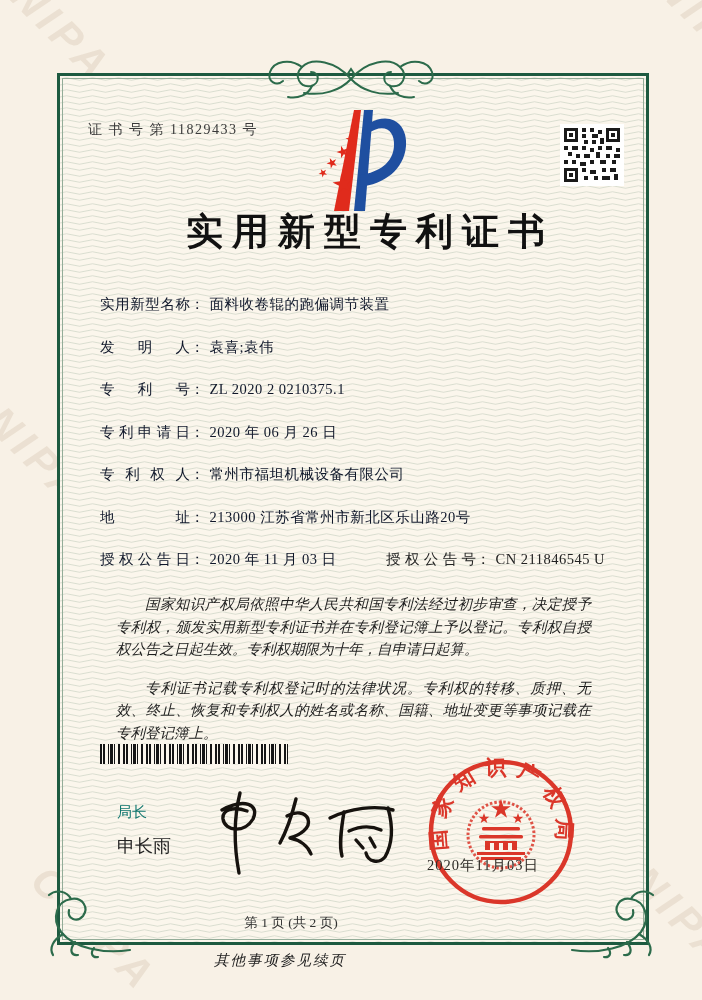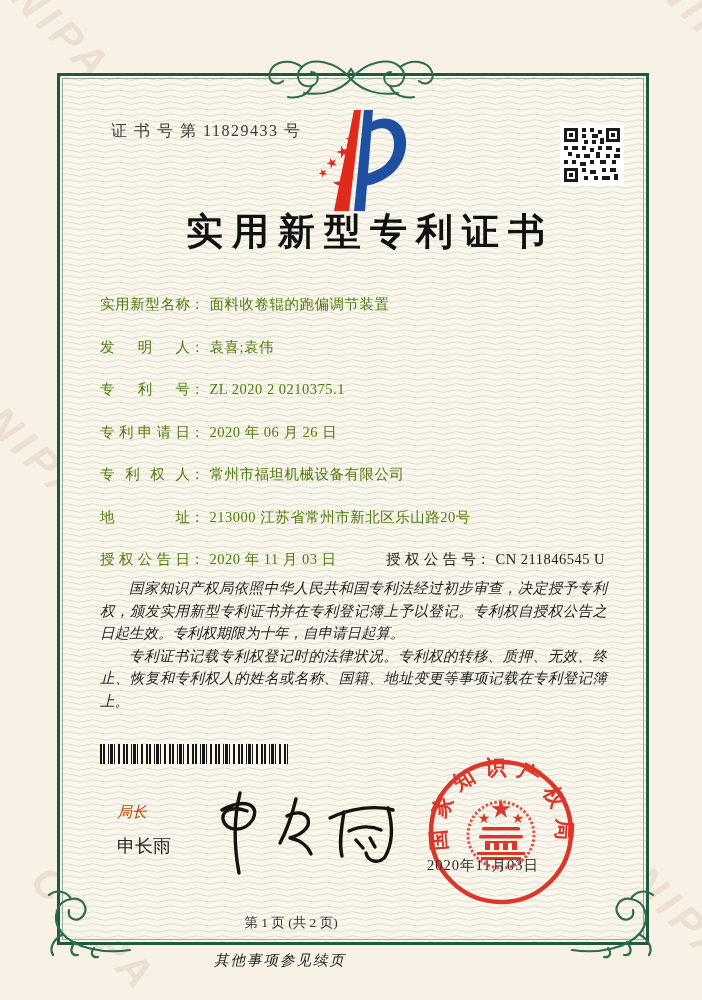--- a/index.html
+++ b/index.html
@@ -11,45 +11,45 @@
       font-weight:bold;font-style:italic;font-size:42px;letter-spacing:6px;
       color:rgba(186,158,132,0.20);transform:rotate(45deg);white-space:nowrap;user-select:none;}
 
   
   .frame{position:absolute;left:57px;top:73px;width:586px;height:866px;
          border:3px solid #1d5a40;background:#fbf6ec;}
   .frame-inner{position:absolute;left:2px;top:2px;right:2px;bottom:2px;border:1px solid #93ac98;}
   .waves{position:absolute;left:0;top:0;width:100%;height:100%;}
   svg.orn{position:absolute;}
 
-  .cert-no{position:absolute;left:111px;top:121px;font-size:16px;letter-spacing:1.5px;color:#3a3a3a;}
+  .cert-no{position:absolute;left:88px;top:121px;font-size:14px;letter-spacing:1.5px;color:#3a3a3a;}
   .logo{position:absolute;left:296px;top:108px;}
   .qr{position:absolute;left:560px;top:124px;background:#fff;padding:2px;}
 
   .title{position:absolute;left:0;top:207px;width:702px;text-align:center;
          font-size:37px;font-weight:bold;letter-spacing:9px;color:#111;padding-left:19px;}
 
-  .frow{position:absolute;left:100px;font-size:14.5px;color:#4d7c0f;white-space:nowrap;}
+  .frow{position:absolute;left:100px;font-size:14.5px;color:#0f172a;white-space:nowrap;}
   .flabel{display:inline-block;width:90px;text-align:justify;text-align-last:justify;}
   .fcolon{display:inline-block;margin-right:5px;}
   .fval{letter-spacing:0.5px;}
   .frow2{position:absolute;left:362px;font-size:14.5px;color:#222;white-space:nowrap;}
 
   .paras{position:absolute;left:100px;top:577px;width:507px;font-size:14.5px;
          line-height:22.6px;color:#1d1d1d;text-align:justify;font-style:italic;}
-  .paras p{margin:0;text-indent:2em;}
+  .paras p{margin:16px;text-indent:2em;}
 
   .barcode{position:absolute;left:100px;top:744px;width:188px;height:20px;
     background:repeating-linear-gradient(90deg,
       #151515 0 2px,#fbf6ec 2px 3px,#151515 3px 5px,#fbf6ec 5px 8px,
       #151515 8px 9px,#fbf6ec 9px 10px,#151515 10px 13px,#fbf6ec 13px 14px,
       #151515 14px 15px,#fbf6ec 15px 18px,#151515 18px 20px,#fbf6ec 20px 23px);}
 
-  .sig-title{position:absolute;left:117px;top:803px;font-size:15px;color:#c2410c;
-             font-family:"Liberation Sans","DejaVu Sans",sans-serif;font-style:italic;}
+  .sig-title{position:absolute;left:117px;top:803px;font-size:15px;color:#0f766e;
+             font-family:"Liberation Sans","DejaVu Sans",sans-serif;}
   .sig-name{position:absolute;left:117px;top:834px;font-size:18px;color:#222;
             font-family:"Liberation Sans","DejaVu Sans",sans-serif;}
   .sig{position:absolute;left:192px;top:783px;}
 
   .seal{position:absolute;left:426px;top:757px;}
   .seal-date{position:absolute;left:427px;top:856px;width:150px;
              font-size:14.5px;color:#2e2a26;letter-spacing:1px;}
 
   .page-no{position:absolute;left:0;top:914px;width:582px;text-align:center;
            font-size:13.5px;color:#333;}

